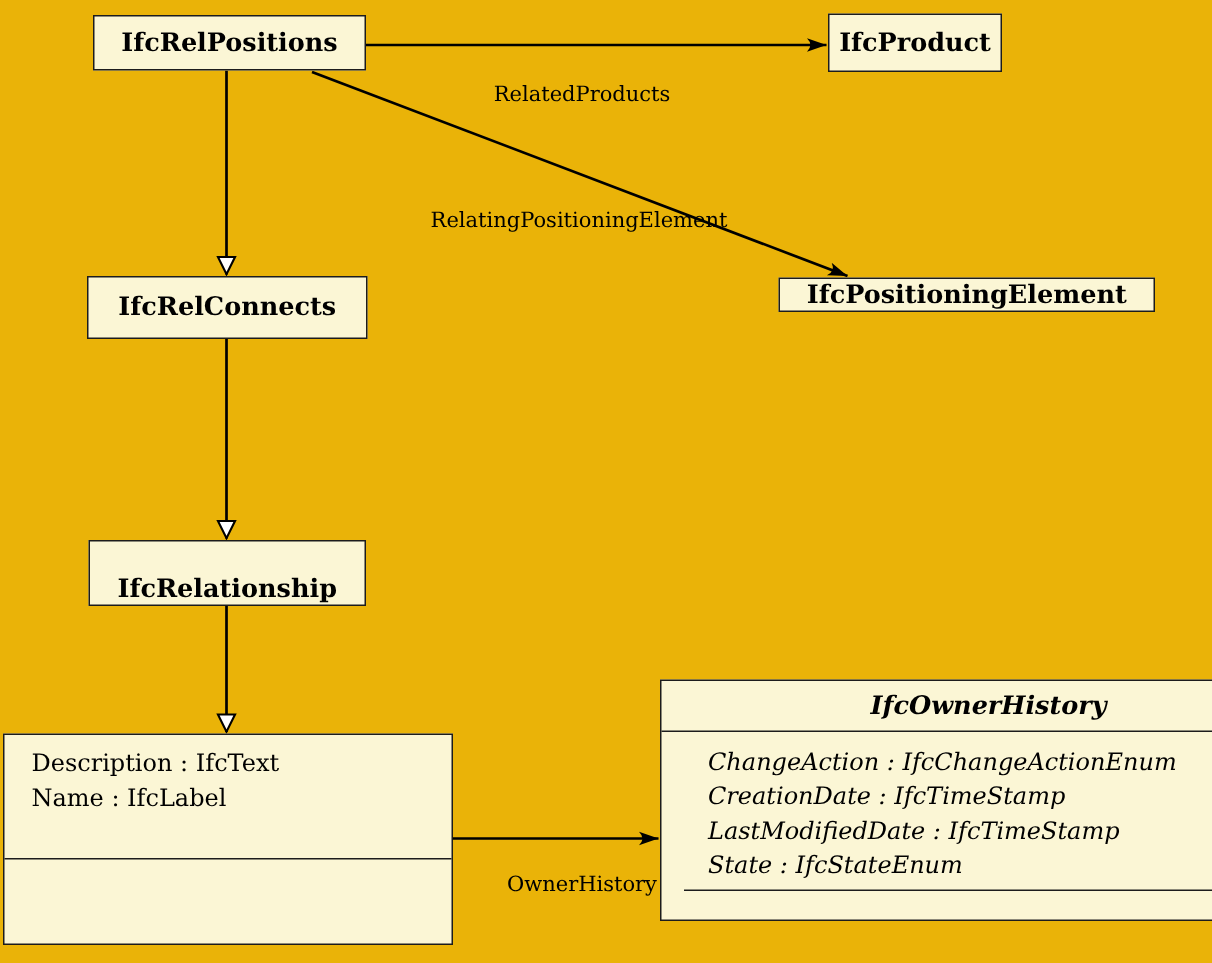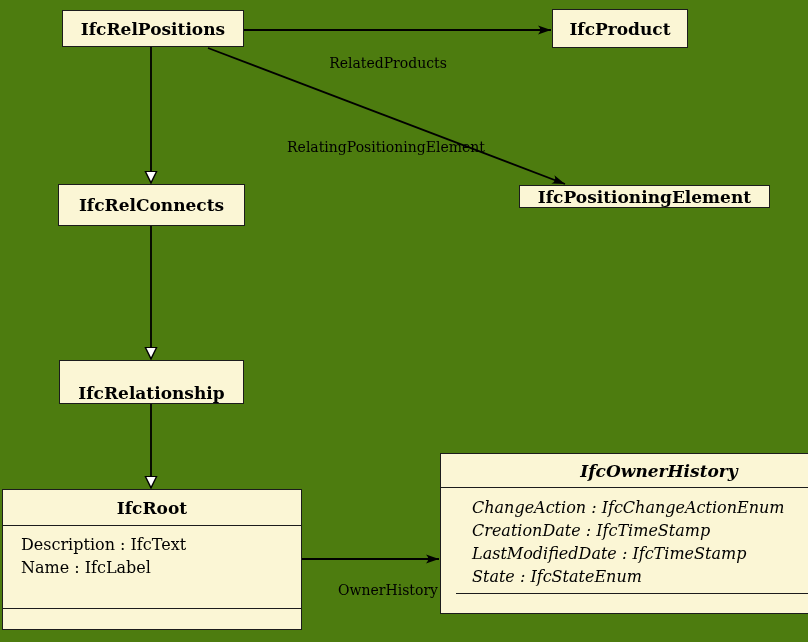--- a/index.html
+++ b/index.html
@@ -1,19 +1,19 @@
 <!DOCTYPE html>
 <html><head>
 <meta charset="utf-8">
 <style>
   html,body { margin:0; padding:0; background:#ffffff; }
   .stage {
     position:relative;
     width:808px; height:642px;
-    background:#4d7c0f;
+    background:#eab308;
     font-family:"DejaVu Serif","Liberation Serif",serif;
     color:#000;
     overflow:hidden;
   }
   .stage svg { position:absolute; left:0; top:0; }
 
   
   .node {
     position:absolute;
     box-sizing:border-box;
@@ -80,38 +80,37 @@
 
     <line x1="244" y1="30" x2="551" y2="30" stroke="#000" stroke-width="1.8" marker-end="url(#arrowFilled)"></line>
     <line x1="208" y1="48" x2="565" y2="184" stroke="#000" stroke-width="1.8" marker-end="url(#arrowFilled)"></line>
     <line x1="302" y1="559" x2="439" y2="559" stroke="#000" stroke-width="1.8" marker-end="url(#arrowFilled)"></line>
   </svg>
 
   <div class="node" style="left:62px;top:10px;width:182px;height:37px;">
     <span>IfcRelPositions</span>
   </div>
 
-  <div class="node" style="left:552px;top:9px;width:136px;height:39px;">
+  <div class="node" style="left:552px;top:9px;width:116px;height:39px;">
     <span>IfcProduct</span>
   </div>
 
   <div class="node" style="left:58px;top:184px;width:187px;height:42px;">
     <span>IfcRelConnects</span>
   </div>
 
   <div class="node" style="left:519px;top:185px;width:251px;height:23px;">
     <span>IfcPositioningElement</span>
   </div>
 
   <div class="node" style="left:59px;top:360px;width:185px;height:44px;align-items:flex-end;">
     <span>IfcRelationship</span>
   </div>
 
   <div class="classbox" style="left:2px;top:489px;width:300px;height:141px;">
-    <div class="cb-title" style="height:36px;">IfcRoot</div>
     <div class="cb-attrs" style="height:83px;padding:7px 4px 0 18px;">
       <div class="attr-line">Description : IfcText</div>
       <div class="attr-line">Name : IfcLabel</div>
     </div>
     <div class="cb-ops"></div>
   </div>
 
   <div class="classbox" style="left:440px;top:453px;width:438px;height:161px;font-style:italic;">
     <div class="cb-title" style="height:34px;">IfcOwnerHistory</div>
     <div class="cb-attrs" style="height:106px;padding:8px 4px 0 16px;margin-left:15px;">

